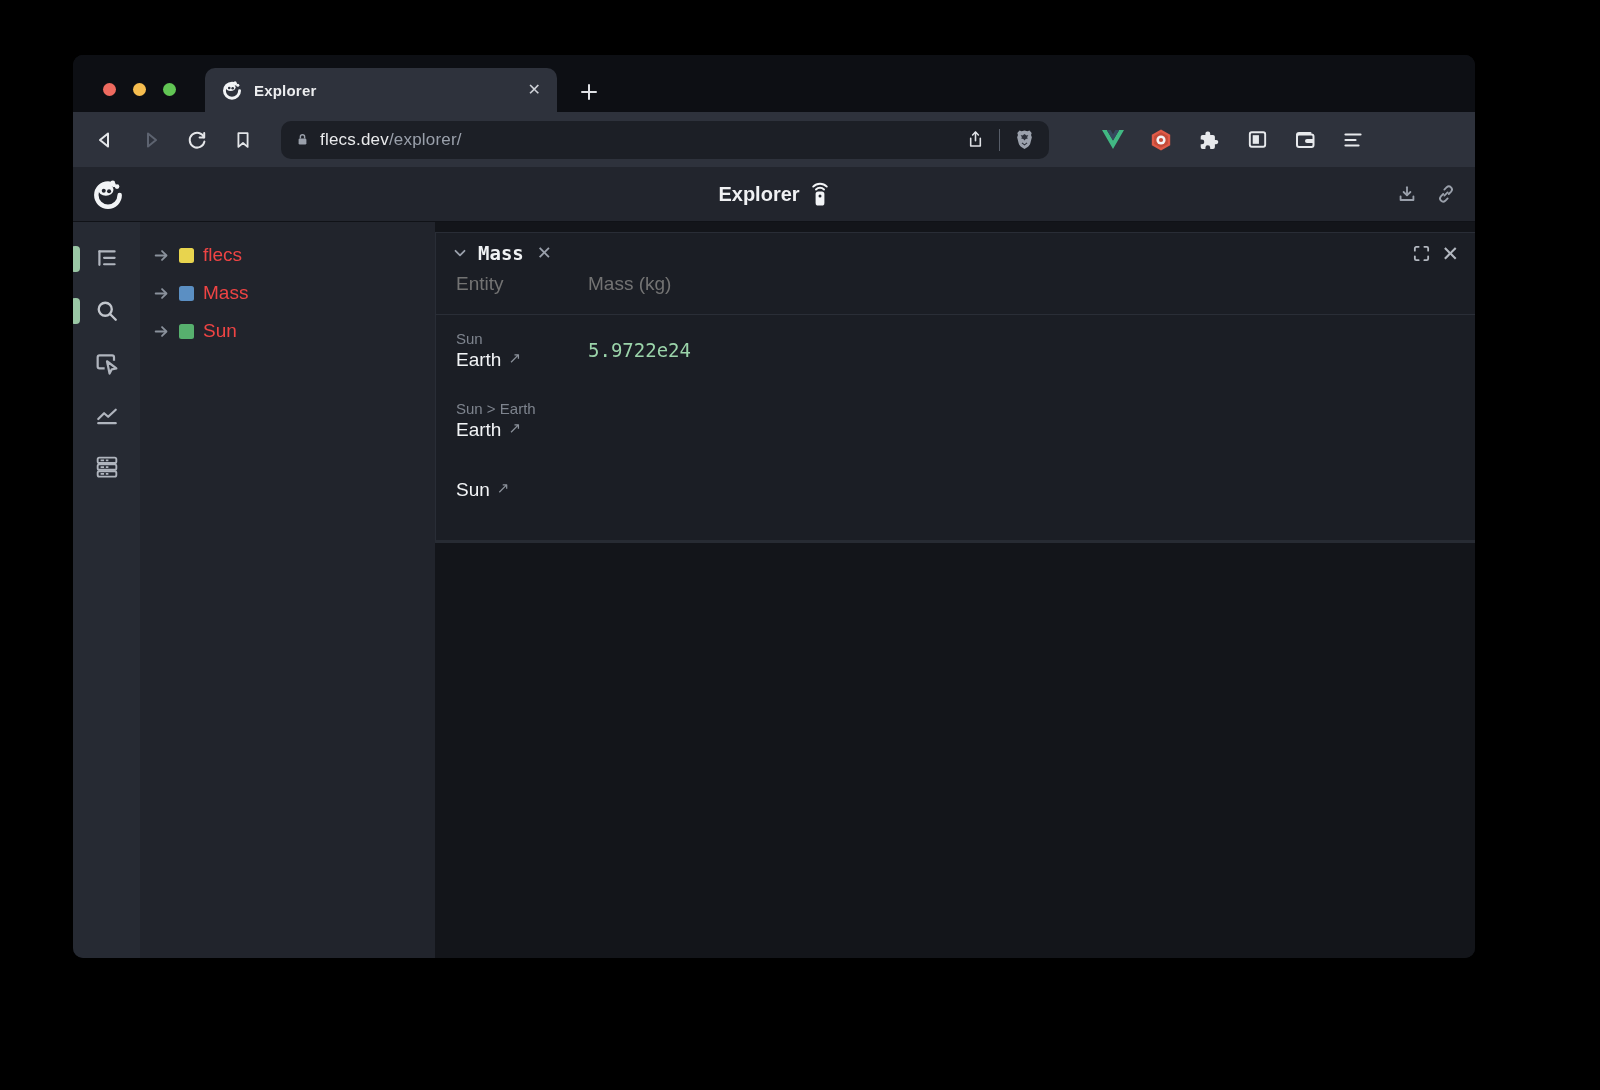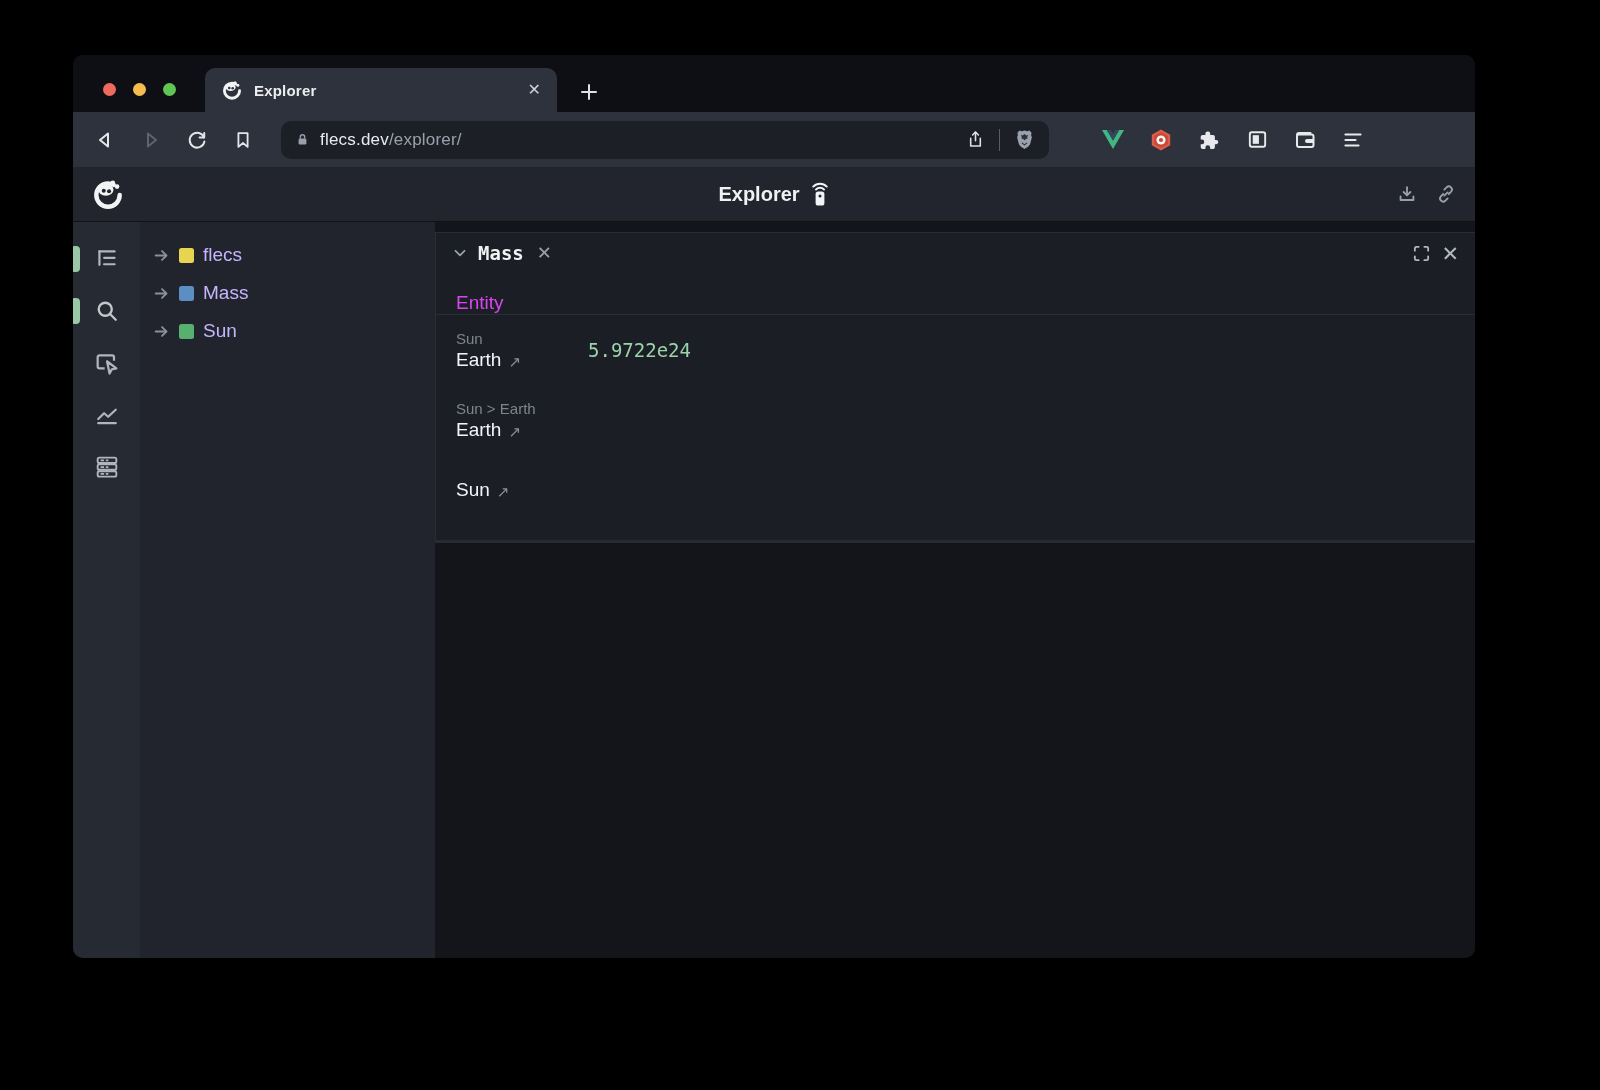--- a/index.html
+++ b/index.html
@@ -51,42 +51,42 @@
   
   .content { flex:1; display:flex; min-height:0; }
   .iconbar { width:67px; background:#262a33; flex:none; position:relative;
     padding-top:22px; display:flex; flex-direction:column; align-items:center; gap:22px; }
   .tool { width:30px; height:30px; display:flex; align-items:center; justify-content:center; }
   .pill { position:absolute; left:-2px; width:9px; height:26px; border-radius:4px; }
   .pill.p1 { top:24px; } .pill.p2 { top:76px; }
   .treepanel { width:295px; background:#21242c; flex:none; padding-top:14px; }
   .tree-item { display:flex; align-items:center; gap:9px; height:38px; padding-left:13px; }
   .tree-square { width:15px; height:15px; border-radius:2.5px; flex:none; }
-  .tree-label { font-size:19px; font-weight:500; color:#c4b5fd; }
+  .tree-label { font-size:19px; font-weight:500; color:#ef4444; }
   .main { flex:1; background:#13151a; display:flex; flex-direction:column; min-width:0; }
   
   .querypanel { margin-top:10px; height:311px; background:#1b1e25;
     border-top:1px solid #292d36; border-left:1px solid #292d36; border-bottom:3px solid #272b33;
     display:flex; flex-direction:column; }
   .queryheader { height:40px; display:flex; align-items:center; padding:0 16px; gap:10px; flex:none; }
   .query-title { font-family:"DejaVu Sans Mono", monospace; font-size:19px; font-weight:700; color:#f0f2f4; }
   .query-close { color:#9aa0ab; font-size:18px; line-height:1; margin-left:3px; }
   .qh-spacer { flex:1; }
   .panel-close { color:#b3b8c0; font-size:21px; line-height:1; }
-  .colheader { height:42px; display:flex; align-items:flex-end; color:#d946ef; font-size:19px;
+  .colheader { height:42px; display:flex; align-items:flex-start; color:#737373; font-size:19px;
     border-bottom:1px solid #2a2e37; flex:none; }
   .col-entity { width:152px; padding-left:20px; flex:none; }
   .col-value { flex:1; }
   .trow { height:70px; display:flex; align-items:center; }
   .cell-entity { width:152px; padding-left:20px; flex:none; display:flex;
     flex-direction:column; justify-content:center; gap:2px; }
   .parent-path { font-size:15px; color:#7e848e; white-space:nowrap; }
   .parent-path:empty { display:none; }
   .entity-name { font-size:19px; font-weight:500; color:#f2f4f6; white-space:nowrap;
-    display:flex; align-items:flex-end; gap:7px; }
+    display:flex; align-items:flex-start; gap:7px; }
   .ne-arrow { color:#8a9099; font-size:15px; }
   .cell-value { flex:1; font-family:"DejaVu Sans Mono", monospace; font-size:19px; color:#9bd4aa; }
   svg { display:block; }
 </style>
 </head>
 <body>
 
 <div class="window">
 
   <div class="tabbar">
@@ -339,20 +339,21 @@
               <path d="M13 3 h2.5 A1.5 1.5 0 0 1 17 4.5 V7"></path>
               <path d="M7 17 H4.5 A1.5 1.5 0 0 1 3 15.5 V13"></path>
               <path d="M13 17 h2.5 A1.5 1.5 0 0 0 17 15.5 V13"></path>
             </svg>
           </span>
           <span class="panel-close">✕</span>
         </div>
 
         <div class="colheader">
           <span class="col-entity">Entity</span>
+          <span class="col-value">Mass (kg)</span>
         </div>
 
         <div class="trow">
           <div class="cell-entity">
             <span class="parent-path">Sun</span>
             <span class="entity-name">
                 <span>Earth</span>
                 <span class="ne-arrow">↗</span>
               </span>
           </div>

